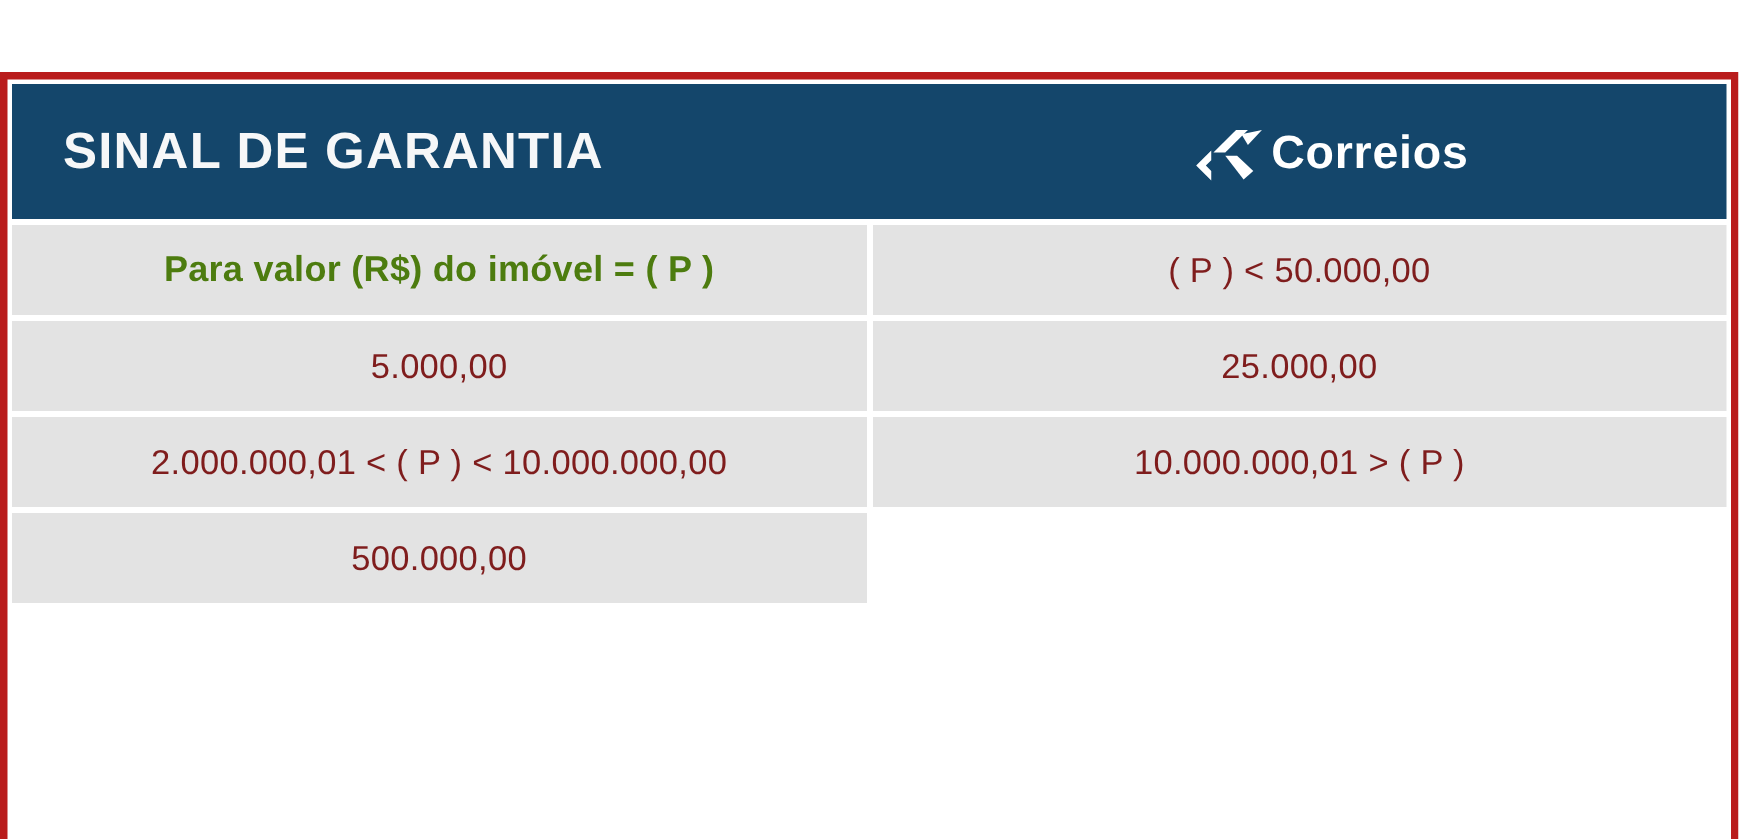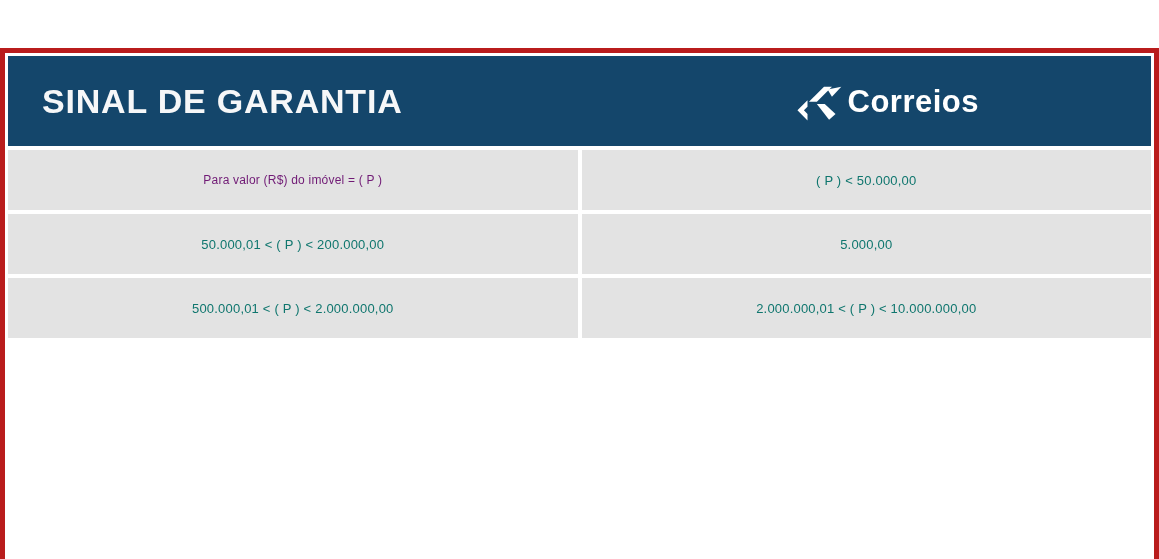--- a/index.html
+++ b/index.html
@@ -28,25 +28,25 @@
     letter-spacing:0.5px;line-height:1;
   }
   .table{
     margin-top:4px;
     display:grid;grid-template-columns:1fr 1fr;
     gap:4px;background:#ffffff;
   }
   .cell{
     background:#e3e3e3;height:60px;
     display:flex;align-items:center;justify-content:center;
-    font-size:13px;color:#0f766e;letter-spacing:0.2px;
+    font-size:23px;color:#7f1d1d;letter-spacing:0.2px;
     text-align:center;
   }
   .cell.head{
-    font-weight:normal;color:#701a75;font-size:12px;
+    font-weight:bold;color:#4d7c0f;font-size:24px;
   }
 </style>
 </head>
 <body>
 
 <div class="frame">
 
   <div class="header-band">
     <h1 class="page-title">SINAL DE GARANTIA</h1>
 
@@ -66,19 +66,20 @@
         </svg>
       </span>
       <span class="logo-word">Correios</span>
     </div>
   </div>
 
   <div class="table">
     <div class="cell head">Para valor (R$) do imóvel = ( P )</div>
 
   <div class="cell">( P ) &lt; 50.000,00</div>
-      <div class="cell">50.000,01 &lt; ( P ) &lt; 200.000,00</div>
       <div class="cell">5.000,00</div>
-      <div class="cell">500.000,01 &lt; ( P ) &lt; 2.000.000,00</div>
+      <div class="cell">25.000,00</div>
       <div class="cell">2.000.000,01 &lt; ( P ) &lt; 10.000.000,00</div>
+      <div class="cell">10.000.000,01 &gt; ( P )</div>
+      <div class="cell">500.000,00</div>
     </div>
 
 </div>
 
 </body></html>

